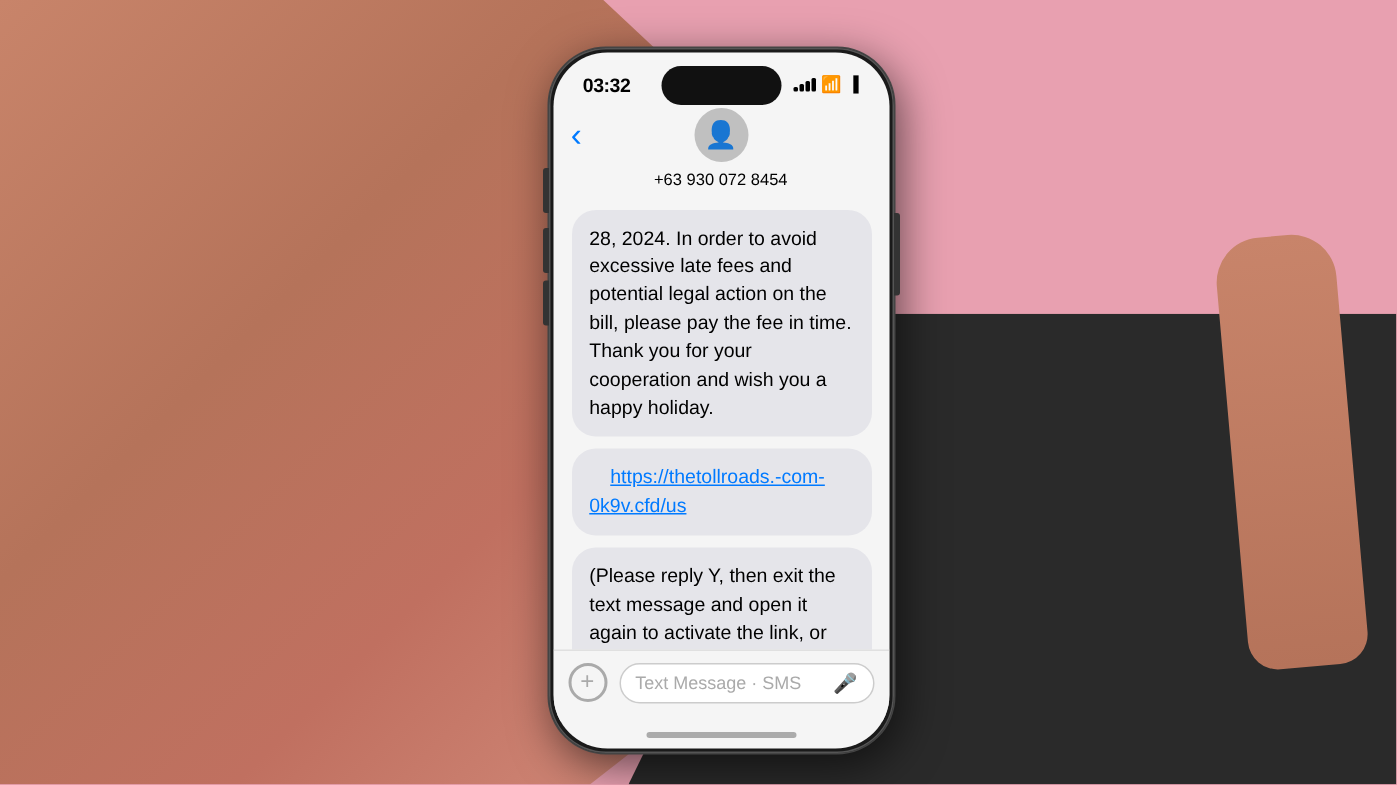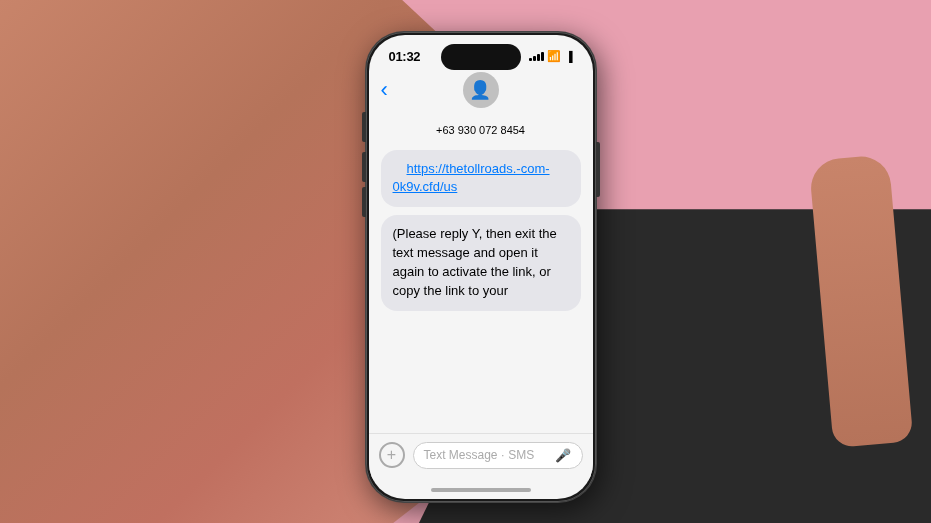--- a/index.html
+++ b/index.html
@@ -158,21 +158,21 @@
       align-items: center;
       justify-content: center;
       color: #777;
       font-size: 18px;
     }
 
     .nav-phone {
       font-size: 11px;
       color: #000;
       text-align: center;
-      margin-top: 10px;
+      margin-top: 0;
       flex-shrink: 0;
       padding: 0 12px 6px;
       text-align: center;
     }
 
     
     .messages-area {
       flex: 1;
       overflow-y: auto;
       padding: 8px 12px;
@@ -296,21 +296,21 @@
     border-radius: 30px 30px 20px 20px;
     transform: rotate(-5deg);
   "></div>
 
   <div class="phone-wrapper">
     <div class="phone-frame">
       <div class="dynamic-island"></div>
       <div class="phone-screen">
 
         <div class="status-bar">
-          <span class="status-time">01:32</span>
+          <span class="status-time">03:32</span>
           <div class="status-icons">
             <div class="signal-bars">
               <div class="signal-bar" style="height:3px"></div>
               <div class="signal-bar" style="height:5px"></div>
               <div class="signal-bar" style="height:7px"></div>
               <div class="signal-bar" style="height:9px"></div>
             </div>
             <span style="font-size:11px;">📶</span>
             <span style="font-size:10px;">▐</span>
           </div>
@@ -322,20 +322,23 @@
             <div class="nav-avatar">
               <span>👤</span>
             </div>
           </div>
         </div>
 
         <div class="nav-phone">+63 930 072 8454</div>
 
         <div class="messages-area">
           <div class="message-bubble">
+            <span>28, 2024. In order to avoid excessive late fees and potential legal action on the bill, please pay the fee in time. Thank you for your cooperation and wish you a happy holiday.</span>
+          </div>
+          <div class="message-bubble">
             <span class="message-link">https://thetollroads.-com-0k9v.cfd/us</span>
           </div>
           <div class="message-bubble">
             <span>(Please reply Y, then exit the text message and open it again to activate the link, or copy the link to your</span>
           </div>
         </div>
 
         <div class="input-bar">
           <div class="input-plus">
             <span>+</span>

